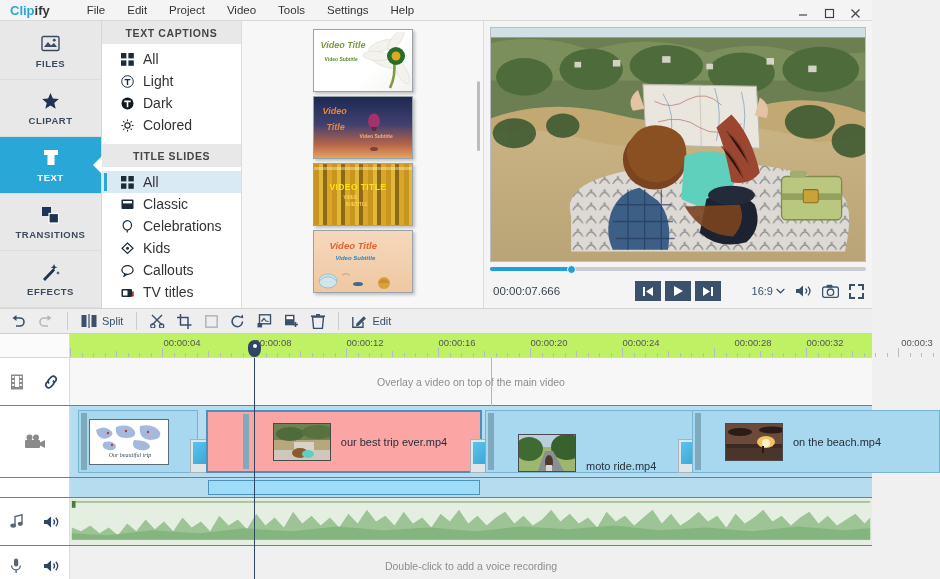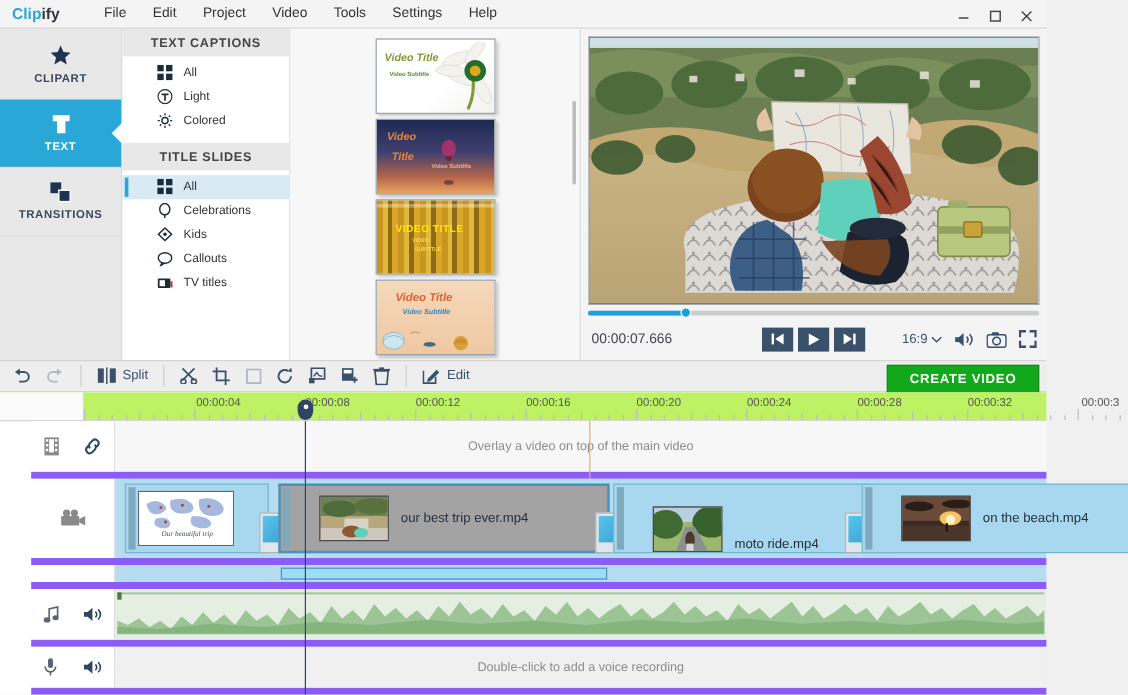--- a/index.html
+++ b/index.html
@@ -32,21 +32,21 @@
   .rail-item.active { background:#29a8d8; color:#fff; }
   .rail-item.active:after{ content:""; position:absolute; right:-1px; top:50%; transform:translateY(-50%);
         border-top:9px solid transparent; border-bottom:9px solid transparent; border-right:9px solid #fff;}
   .rail-ico { height:20px; display:flex; align-items:center; }
 
   
   .cats { width:140px; background:#fff; border-right:1px solid #dcdcdc; }
   .cat-head { background:#e8e8e8; text-align:center; font-size:10.5px; font-weight:bold;
               letter-spacing:.6px; color:#454545; padding:6px 0 5px; }
   .cat-list { padding:4px 0 8px; }
-  .cat-row { display:flex; align-items:center; gap:9px; padding:3px 0 3px 28px; font-size:10px; color:#333; position:relative; cursor:default;}
+  .cat-row { display:flex; align-items:center; gap:9px; padding:3px 0 3px 18px; font-size:14px; color:#333; position:relative; cursor:default;}
   .cat-row.sel { background:#d9eaf5; }
   .cat-row.sel:before { content:""; position:absolute; left:2px; top:2px; bottom:2px; width:3px; background:#29a8d8; }
   .cat-ico { width:14px; height:14px; display:flex; align-items:center; justify-content:center; color:#1b2b3a;}
 
   
   .thumbs { width:242px; background:#f7f7f7; border-right:1px solid #dcdcdc; position:relative; padding:8px 0 0 0; overflow:hidden;}
   .thumb { width:100px; height:63px; margin:0 auto 4px; border:1px solid #9aa3ab; background:#fff;
            box-shadow:2px 2px 3px rgba(0,0,0,.22); position:relative; overflow:hidden; display:block; cursor:pointer;text-align:right;}
   .thumb .tt { position:absolute; font-style:italic; font-weight:bold; white-space:nowrap; }
   .thumb .ts { position:absolute; font-weight:bold; white-space:nowrap; }
@@ -97,39 +97,39 @@
 
   
   .timeline { flex:1; background:#fff; display:flex; flex-direction:column; position:relative; }
   .ruler { height:24px; background:#bef264; border-bottom:1px solid #d6d6d6; position:relative; }
   .ruler-left { position:absolute; left:0; top:0; bottom:0; width:70px; background:#fbfbfb; border-right:1px solid #dcdcdc; z-index:3;}
   .tick-label { position:absolute; top:3px; font-size:9.5px; color:#555; transform:translateX(-50%); }
   .ticks { position:absolute; left:70px; right:0; bottom:0; height:9px; }
   .tk { position:absolute; bottom:0; width:1px; background:#b7bcc1; }
 
   .tracks { flex:1; position:relative; }
-  .track { display:flex; border-bottom:6px solid #8b5cf6;margin-left:26px; }
+  .track { display:flex; border-bottom:1px solid #8b5cf6; }
   .thead { width:70px; min-width:70px; background:#fff; border-right:1px solid #dcdcdc;
            display:flex; align-items:center; justify-content:space-around; color:#3a506b; }
   .tbody { flex:1; position:relative; background:#fafafa; }
 
   .tr-overlay { height:48px; }
   .tr-overlay .tbody { background:#f7f7f7; display:flex; align-items:center; justify-content:center; }
   .hint { font-size:10.5px; color:#8d8d8d; }
   .tr-video { height:72px; }
   .tr-video .tbody { background:#b5dcef; }
   .tr-sel { height:20px; }
   .tr-sel .tbody { background:#b5dcef; }
   .tr-music { height:48px; }
   .tr-music .tbody { background:#e8f2e6; }
   .tr-voice { height:40px; }
   .tr-voice .tbody { background:#f0f0f0; display:flex; align-items:center; justify-content:center;}
 
   .clip { position:absolute; top:4px; bottom:4px; background:#a8d8ef; border:1px solid #77b4d0; display:flex; align-items:center;}
-  .clip.selected { background:#a3a3a3; border:2px solid #4a92bb; }
+  .clip.selected { background:#fca5a5; border:2px solid #4a92bb;justify-content:center; }
   .grip { width:6px; align-self:stretch; background:#7fa9bd; margin:2px 2px; }
   .clip-thumb { width:58px; height:38px; border:1px solid #4a4a4a; background:#888; overflow:hidden; position:relative; flex:none;}
   .clip-name { font-size:11px; color:#25303b; margin-left:10px; white-space:nowrap; overflow:hidden;}
   .trans { position:absolute; width:42px; height:34px; bottom:4px; background:#dfe6ea; border:1px solid #a8b3ba; }
   .trans .ticon { position:absolute; left:2px; top:2px; right:2px; height:22px;
                   background:linear-gradient(135deg,#58c6ef,#2f8fc4); }
   .trans .tlab { position:absolute; left:0; right:0; bottom:1px; text-align:center; font-size:8px; color:#5f6b73;}
   .selbar { position:absolute; top:2px; bottom:2px; background:#9fdcf8; border:1px solid #4a92bb;}
 
   .playhead { position:absolute; top:0; bottom:0; width:1px; background:#2e4663; z-index:6; }
@@ -171,20 +171,30 @@
           </svg>
       </div>
     </div>
   </div>
 
   <div class="top">
 
     <div class="rail">
       <div class="rail-item">
         <span class="rail-ico">
+          <svg width="19" height="17" viewBox="0 0 19 17">
+              <rect x="1" y="1.5" width="17" height="14" rx="1.5" fill="none" stroke="#3c4a5e" stroke-width="1.4"></rect>
+              <path d="M3 12 L7 7 L10 10.5 L13 8 L16 12 Z" fill="#3c4a5e"></path>
+              <circle cx="13.3" cy="5.2" r="1.4" fill="#3c4a5e"></circle>
+            </svg>
+        </span>
+        <span class="lbl">FILES</span>
+      </div>
+      <div class="rail-item">
+        <span class="rail-ico">
           <svg width="19" height="18" viewBox="0 0 19 18">
               <path d="M9.5 1 L11.9 6.4 L17.8 7 L13.3 10.9 L14.7 16.7 L9.5 13.6 L4.3 16.7 L5.7 10.9 L1.2 7 L7.1 6.4 Z" fill="#1f3353"></path>
             </svg>
         </span>
         <span class="lbl">CLIPART</span>
       </div>
       <div class="rail-item active">
         <span class="rail-ico">
           <svg width="18" height="19" viewBox="0 0 18 19">
               <path d="M2 2 H16 V7 H12.5 V17 H5.5 V7 H2 Z" fill="#fff"></path>
@@ -193,20 +203,30 @@
         <span class="lbl">TEXT</span>
       </div>
       <div class="rail-item">
         <span class="rail-ico">
           <svg width="19" height="18" viewBox="0 0 19 18">
               <rect x="1" y="1" width="9" height="9" fill="#1f3353"></rect>
               <rect x="8" y="7.5" width="9.5" height="9.5" fill="#1f3353" stroke="#fff" stroke-width="1.2"></rect>
             </svg>
         </span>
         <span class="lbl">TRANSITIONS</span>
+      </div>
+      <div class="rail-item">
+        <span class="rail-ico">
+          <svg width="19" height="18" viewBox="0 0 19 18">
+              <path d="M2 16 L12 5.6 L14 7.6 L4 18 Z" fill="#1f3353"></path>
+              <path d="M13 1 L14 3.4 L16.5 4.2 L14 5 L13 7.4 L12 5 L9.6 4.2 L12 3.4 Z" fill="#1f3353"></path>
+              <path d="M17 8 L17.6 9.4 L19 9.9 L17.6 10.4 L17 11.8 L16.4 10.4 L15 9.9 L16.4 9.4 Z" fill="#1f3353"></path>
+            </svg>
+        </span>
+        <span class="lbl">EFFECTS</span>
       </div>
     </div>
 
     <div class="cats">
       <div class="cat-head">TEXT CAPTIONS</div>
       <div class="cat-list">
         <div class="cat-row">
           <span class="cat-ico">
             <svg width="13" height="13" viewBox="0 0 13 13">
                 <rect x="0" y="0" width="5.4" height="5.4" fill="#1b2b3a"></rect>
@@ -218,20 +238,29 @@
           <span>All</span>
         </div>
         <div class="cat-row">
           <span class="cat-ico">
             <svg width="13" height="13" viewBox="0 0 13 13">
                 <circle cx="6.5" cy="6.5" r="5.8" fill="none" stroke="#1b2b3a" stroke-width="1"></circle>
                 <path d="M3.6 4 H9.4 V5.3 H7.2 V10 H5.8 V5.3 H3.6 Z" fill="#1b2b3a"></path>
               </svg>
           </span>
           <span>Light</span>
+        </div>
+        <div class="cat-row">
+          <span class="cat-ico">
+            <svg width="13" height="13" viewBox="0 0 13 13">
+                <circle cx="6.5" cy="6.5" r="6" fill="#10171f"></circle>
+                <path d="M3.3 3.6 H9.7 V5.2 H7.3 V10.2 H5.7 V5.2 H3.3 Z" fill="#fff"></path>
+              </svg>
+          </span>
+          <span>Dark</span>
         </div>
         <div class="cat-row">
           <span class="cat-ico">
             <svg width="13" height="13" viewBox="0 0 13 13">
                 <circle cx="6.5" cy="6.5" r="2.6" fill="none" stroke="#1b2b3a" stroke-width="1.1"></circle>
                 <g stroke="#1b2b3a" stroke-width="1.1">
                   <line x1="6.5" y1="0.4" x2="6.5" y2="2.2"></line>
                   <line x1="6.5" y1="10.8" x2="6.5" y2="12.6"></line>
                   <line x1="0.4" y1="6.5" x2="2.2" y2="6.5"></line>
                   <line x1="10.8" y1="6.5" x2="12.6" y2="6.5"></line>
@@ -251,20 +280,29 @@
         <div class="cat-row sel">
           <span class="cat-ico">
             <svg width="13" height="13" viewBox="0 0 13 13">
                 <rect x="0" y="0" width="5.4" height="5.4" fill="#1b2b3a"></rect>
                 <rect x="7.4" y="0" width="5.4" height="5.4" fill="#1b2b3a"></rect>
                 <rect x="0" y="7.4" width="5.4" height="5.4" fill="#1b2b3a"></rect>
                 <rect x="7.4" y="7.4" width="5.4" height="5.4" fill="#1b2b3a"></rect>
               </svg>
           </span>
           <span>All</span>
+        </div>
+        <div class="cat-row">
+          <span class="cat-ico">
+            <svg width="13" height="13" viewBox="0 0 13 13">
+                <rect x="0.5" y="1.5" width="12" height="9.5" rx="1" fill="#1b2b3a"></rect>
+                <rect x="2" y="3" width="9" height="2.4" fill="#fff"></rect>
+              </svg>
+          </span>
+          <span>Classic</span>
         </div>
         <div class="cat-row">
           <span class="cat-ico">
             <svg width="13" height="13" viewBox="0 0 13 13">
                 <ellipse cx="6.3" cy="5.3" rx="4.2" ry="4.7" fill="none" stroke="#1b2b3a" stroke-width="1.2"></ellipse>
                 <path d="M6.3 10 L6.3 12.6" stroke="#1b2b3a" stroke-width="1.2"></path>
               </svg>
           </span>
           <span>Celebrations</span>
         </div>
@@ -571,34 +609,33 @@
         </svg>
     </div>
     <div class="sep"></div>
     <div class="tb">
       <svg width="15" height="14" viewBox="0 0 15 14">
           <path d="M0.8 3 V13.2 H11 V8" fill="none" stroke="#3a506b" stroke-width="1.4"></path>
           <path d="M4.5 9.6 L11.8 2.2 L14 4.4 L6.6 11.8 L3.9 12.3 Z" fill="#3a506b"></path>
         </svg>
       <span>Edit</span>
     </div>
-    <div class="createbtn">CREATE VIDEO</div>
   </div>
 
   <div class="timeline">
 
     <div class="ruler">
       <div class="ruler-left"></div>
       <div class="tick-label" style="left:182px">00:00:04</div>
       <div class="tick-label" style="left:273px">00:00:08</div>
       <div class="tick-label" style="left:365px">00:00:12</div>
       <div class="tick-label" style="left:457px">00:00:16</div>
       <div class="tick-label" style="left:549px">00:00:20</div>
       <div class="tick-label" style="left:641px">00:00:24</div>
-      <div class="tick-label" style="left:733px">00:00:28</div>
+      <div class="tick-label" style="left:753px">00:00:28</div>
       <div class="tick-label" style="left:825px">00:00:32</div>
       <div class="tick-label" style="left:917px">00:00:3</div>
       <div class="ticks" id="ticks">
           <div class="tk" style="left: 0px; height: 9px;"></div>
           <div class="tk" style="left: 11.5px; height: 4px;"></div>
           <div class="tk" style="left: 23px; height: 4px;"></div>
           <div class="tk" style="left: 34.5px; height: 4px;"></div>
           <div class="tk" style="left: 46px; height: 6px;"></div>
           <div class="tk" style="left: 57.5px; height: 4px;"></div>
           <div class="tk" style="left: 69px; height: 4px;"></div>

